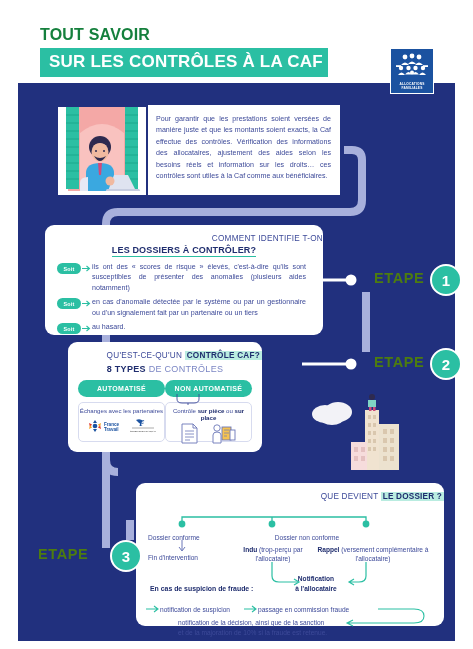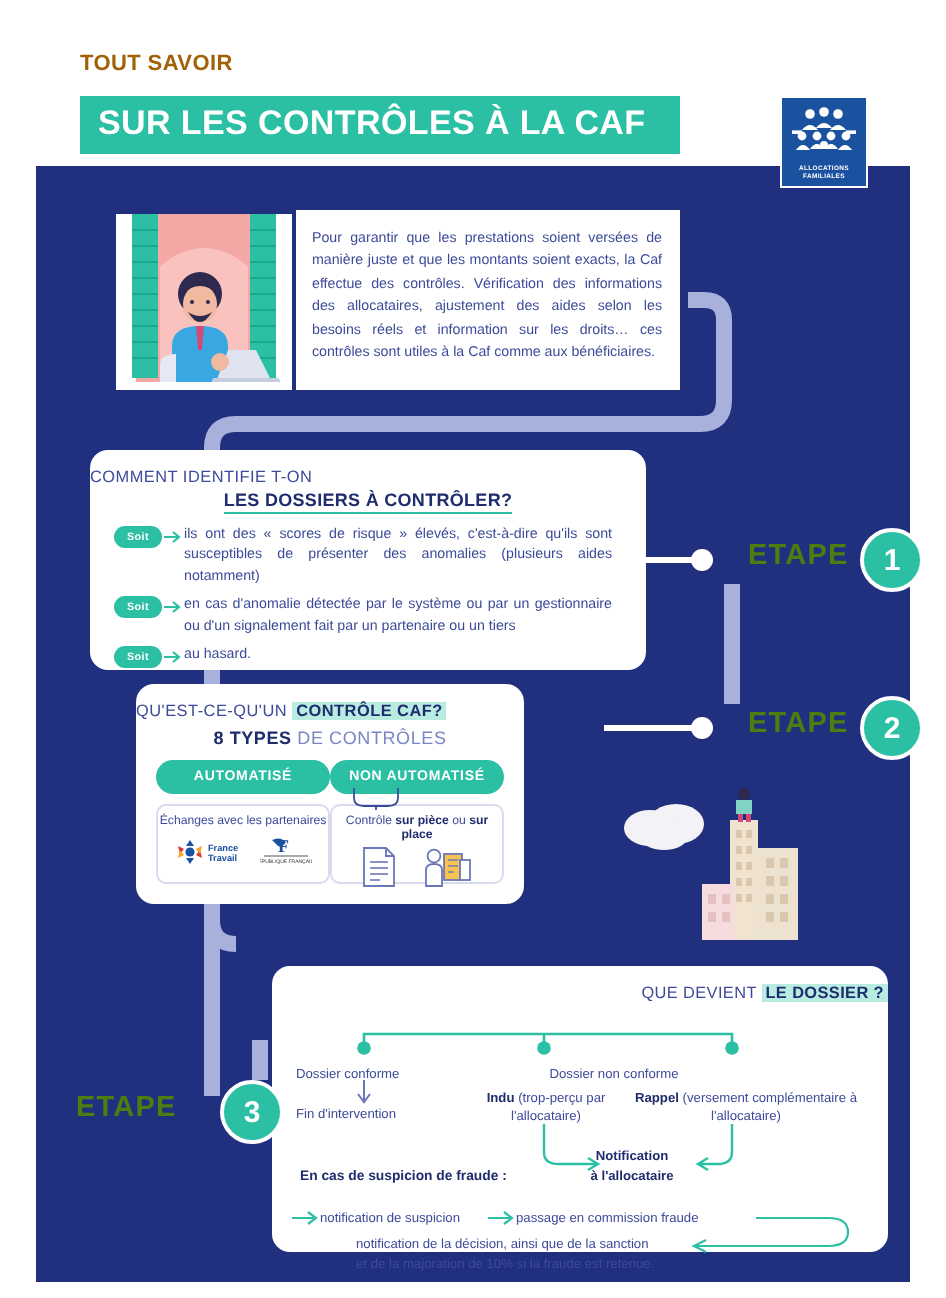--- a/index.html
+++ b/index.html
@@ -12,28 +12,28 @@
   }
   .page { position: relative; width: 473px; height: 649px; background: #ffffff; }
 
   
   .header {
     position: absolute; left: 18px; top: 8px; width: 437px; height: 75px;
     background: #ffffff; z-index: 6;
   }
   .title-main {
     position: absolute; left: 22px; top: 18px;
-    font-size: 11px; font-weight: bold; color: #a16207;
+    font-size: 16px; font-weight: bold; color: #15803d;
     letter-spacing: 0.2px;
   }
   .title-hl {
     position: absolute; left: 22px; top: 40px;
     background: #2bbfa3; color: #ffffff;
     font-size: 17px; font-weight: bold;
-    padding: 4px 17px 5px 9px;
+    padding: 4px 5px 5px 9px;
     letter-spacing: 0.2px;
   }
   .caf-logo {
     position: absolute; left: 390px; top: 48px; width: 44px; height: 46px;
     background: #1b52a0; border: 1.5px solid #ffffff;
     display: flex; flex-direction: column; align-items: center; justify-content: center;
     z-index: 8;
   }
   .caf-logo .figs { width: 36px; height: 27px; }
   .caf-logo .lbl {
@@ -68,21 +68,21 @@
 
   
   .card {
     position: absolute; background: #ffffff; border-radius: 9px; z-index: 4;
   }
   #card-step1 { left: 45px; top: 225px; width: 278px; height: 110px; }
   #card-step2 { left: 68px; top: 342px; width: 194px; height: 110px; }
   #card-step3 { left: 136px; top: 483px; width: 308px; height: 143px; }
 
   .card-title {
-    text-align: left; color: #3d4a99; font-size: 8.2px;
+    text-align: right; color: #3d4a99; font-size: 8.2px;
     letter-spacing: 0.25px; margin-top: 9px;
   }
   .card-title2 {
     text-align: center; font-size: 9px; font-weight: bold; color: #1f2d6e;
     margin-top: 2px; letter-spacing: 0.15px;
   }
   .u-line { border-bottom: 1.4px solid #2bbfa3; padding-bottom: 1px; }
   .hl-teal { background: #b9ece0; padding: 0 2px; }
 
   

